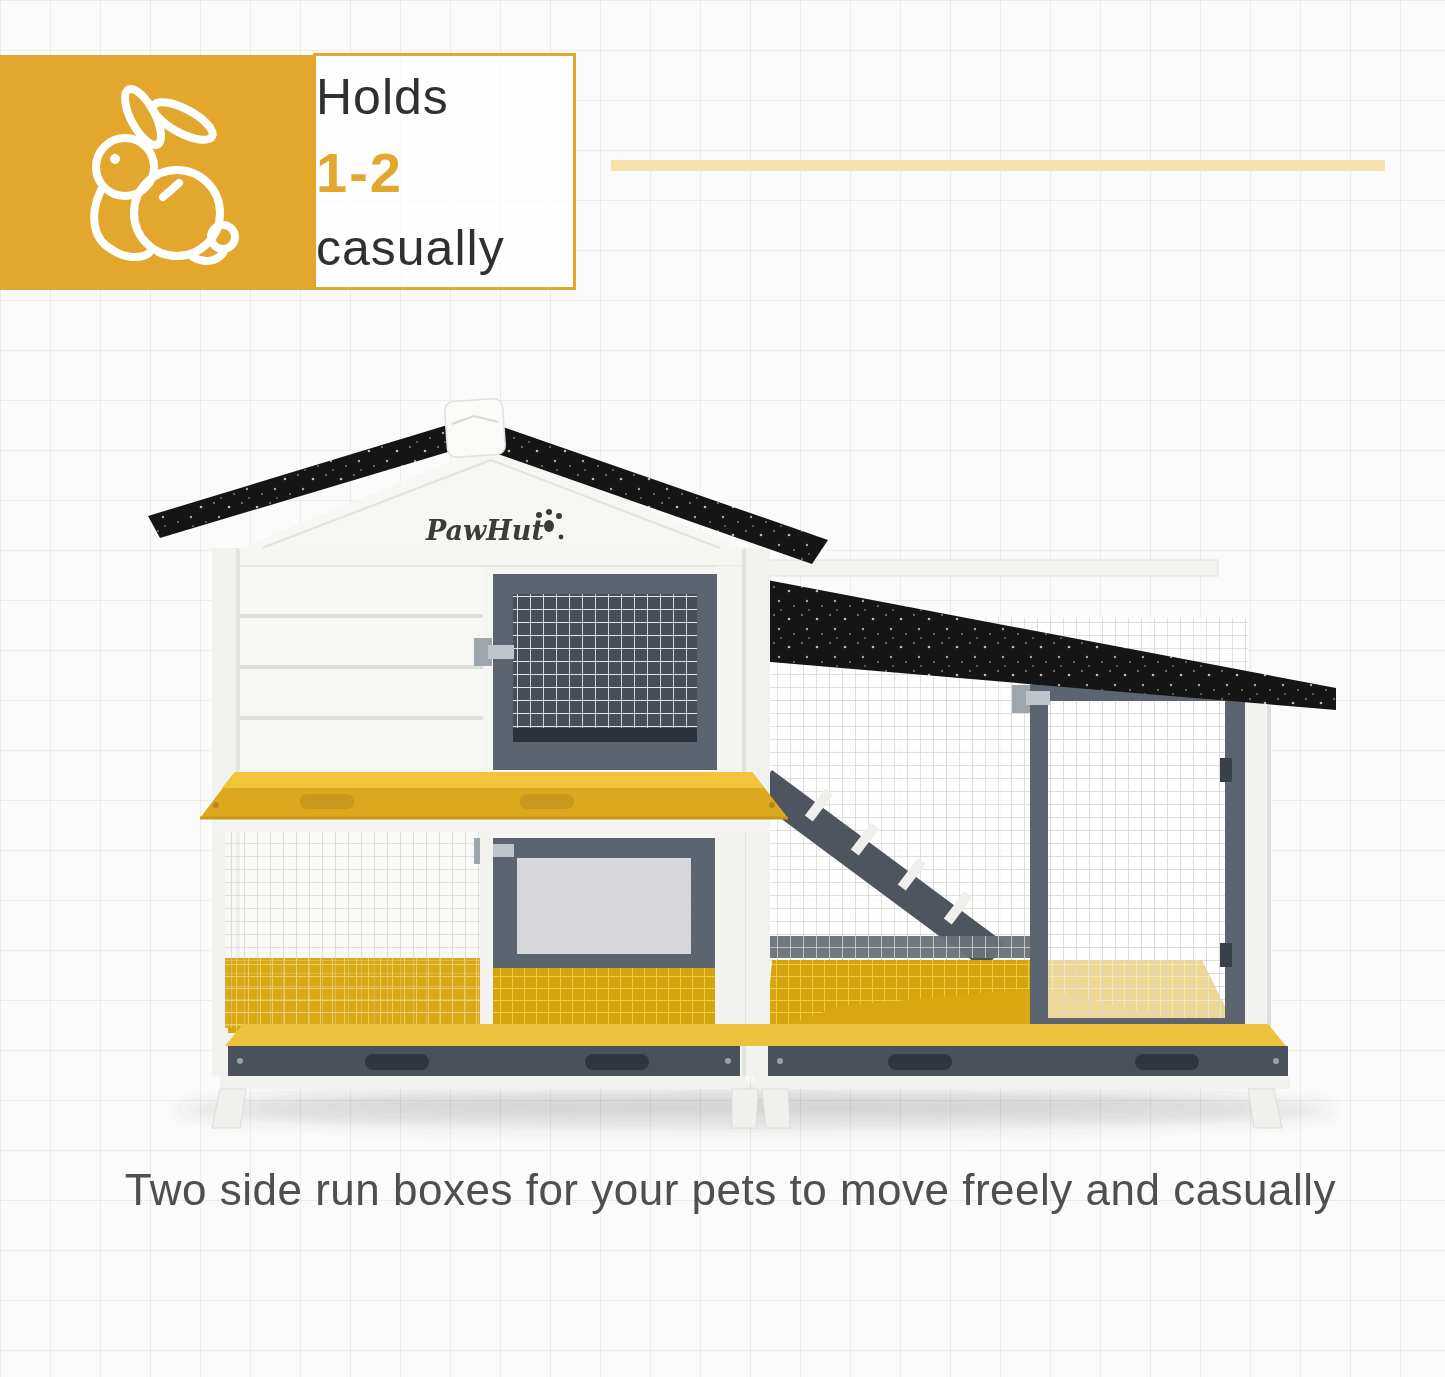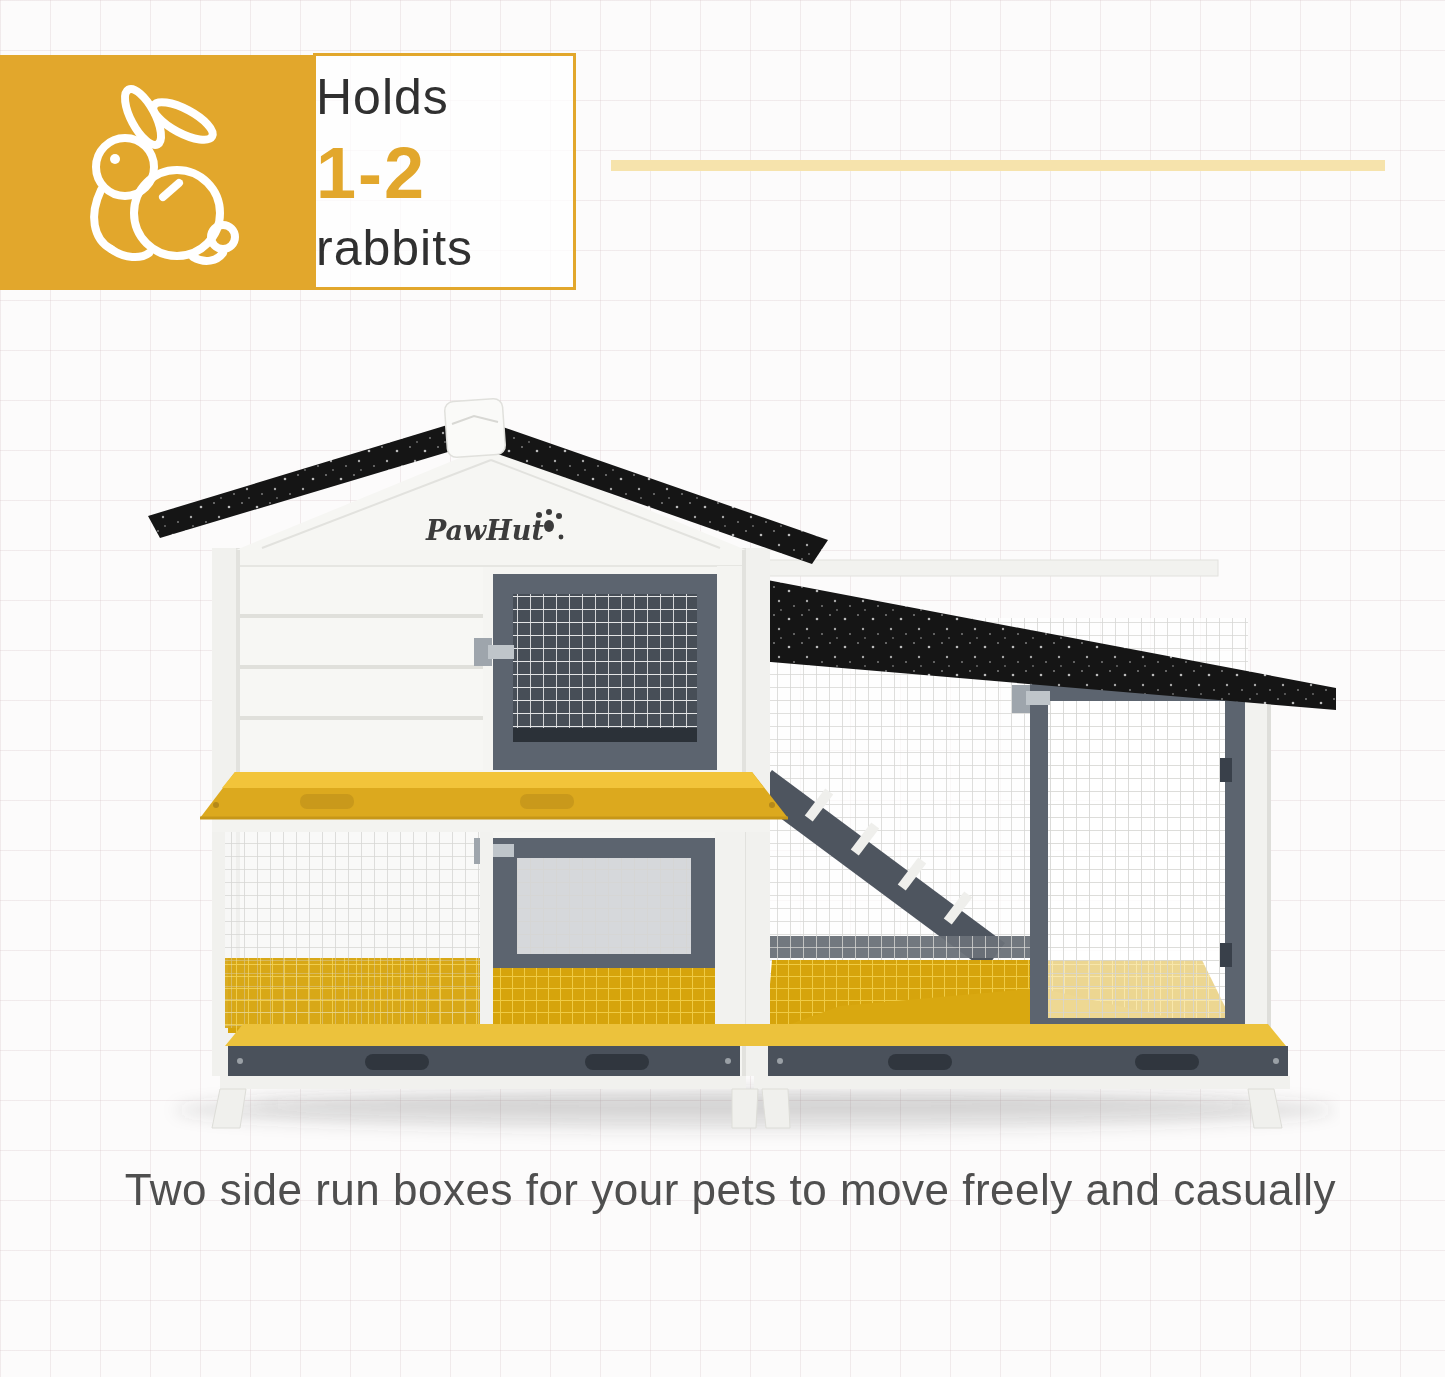--- a/index.html
+++ b/index.html
@@ -29,21 +29,21 @@
     background:rgba(255,255,255,0.72);
     box-sizing:border-box;
     display:flex;flex-direction:column;align-items:flex-start;justify-content:space-between;
     padding:16px 0 14px 0;
   }
   .stats-box .lbl{
     font-size:50px;line-height:1;color:var(--text-dark,#303030);
     font-weight:400;letter-spacing:1px;
   }
   .stats-box .num{
-    font-size:72px;line-height:1;color:var(--accent-gold,#E2A72C);
+    font-size:56px;line-height:1;color:var(--accent-gold,#E2A72C);
     font-weight:bold;letter-spacing:2px;
   }
   .heading{position:absolute;left:601px;top:128px;width:810px;}
   .heading h1{
     margin:0;font-size:66px;line-height:1;font-weight:bold;
     letter-spacing:2px;color:var(--accent-gold,#E2A72C);white-space:nowrap;
   }
   .heading .underline{
     margin-top:32px;margin-left:10px;width:774px;height:11px;
     background:var(--underline-gold,#F6E3AC);
@@ -72,21 +72,21 @@
       <circle cx="172" cy="164" r="12"></circle>
       <path d="M 142,184 C 154,191 166,188 172,180"></path>
     </g>
     <circle cx="64" cy="86" r="5" fill="#ffffff" stroke="none"></circle>
   </svg>
 </div>
 
 <div class="stats-box">
   <div class="lbl">Holds</div>
   <div class="num">1-2</div>
-  <div class="lbl">rabbits</div>
+  <div class="lbl">casually</div>
 </div>
 
 <div class="heading">
   <div class="underline"></div>
 </div>
 
 <div class="hutch-wrap">
 <svg width="1200" height="760" viewBox="0 0 1200 760">
   <defs>
     <pattern id="meshL" width="13" height="13" patternUnits="userSpaceOnUse">

